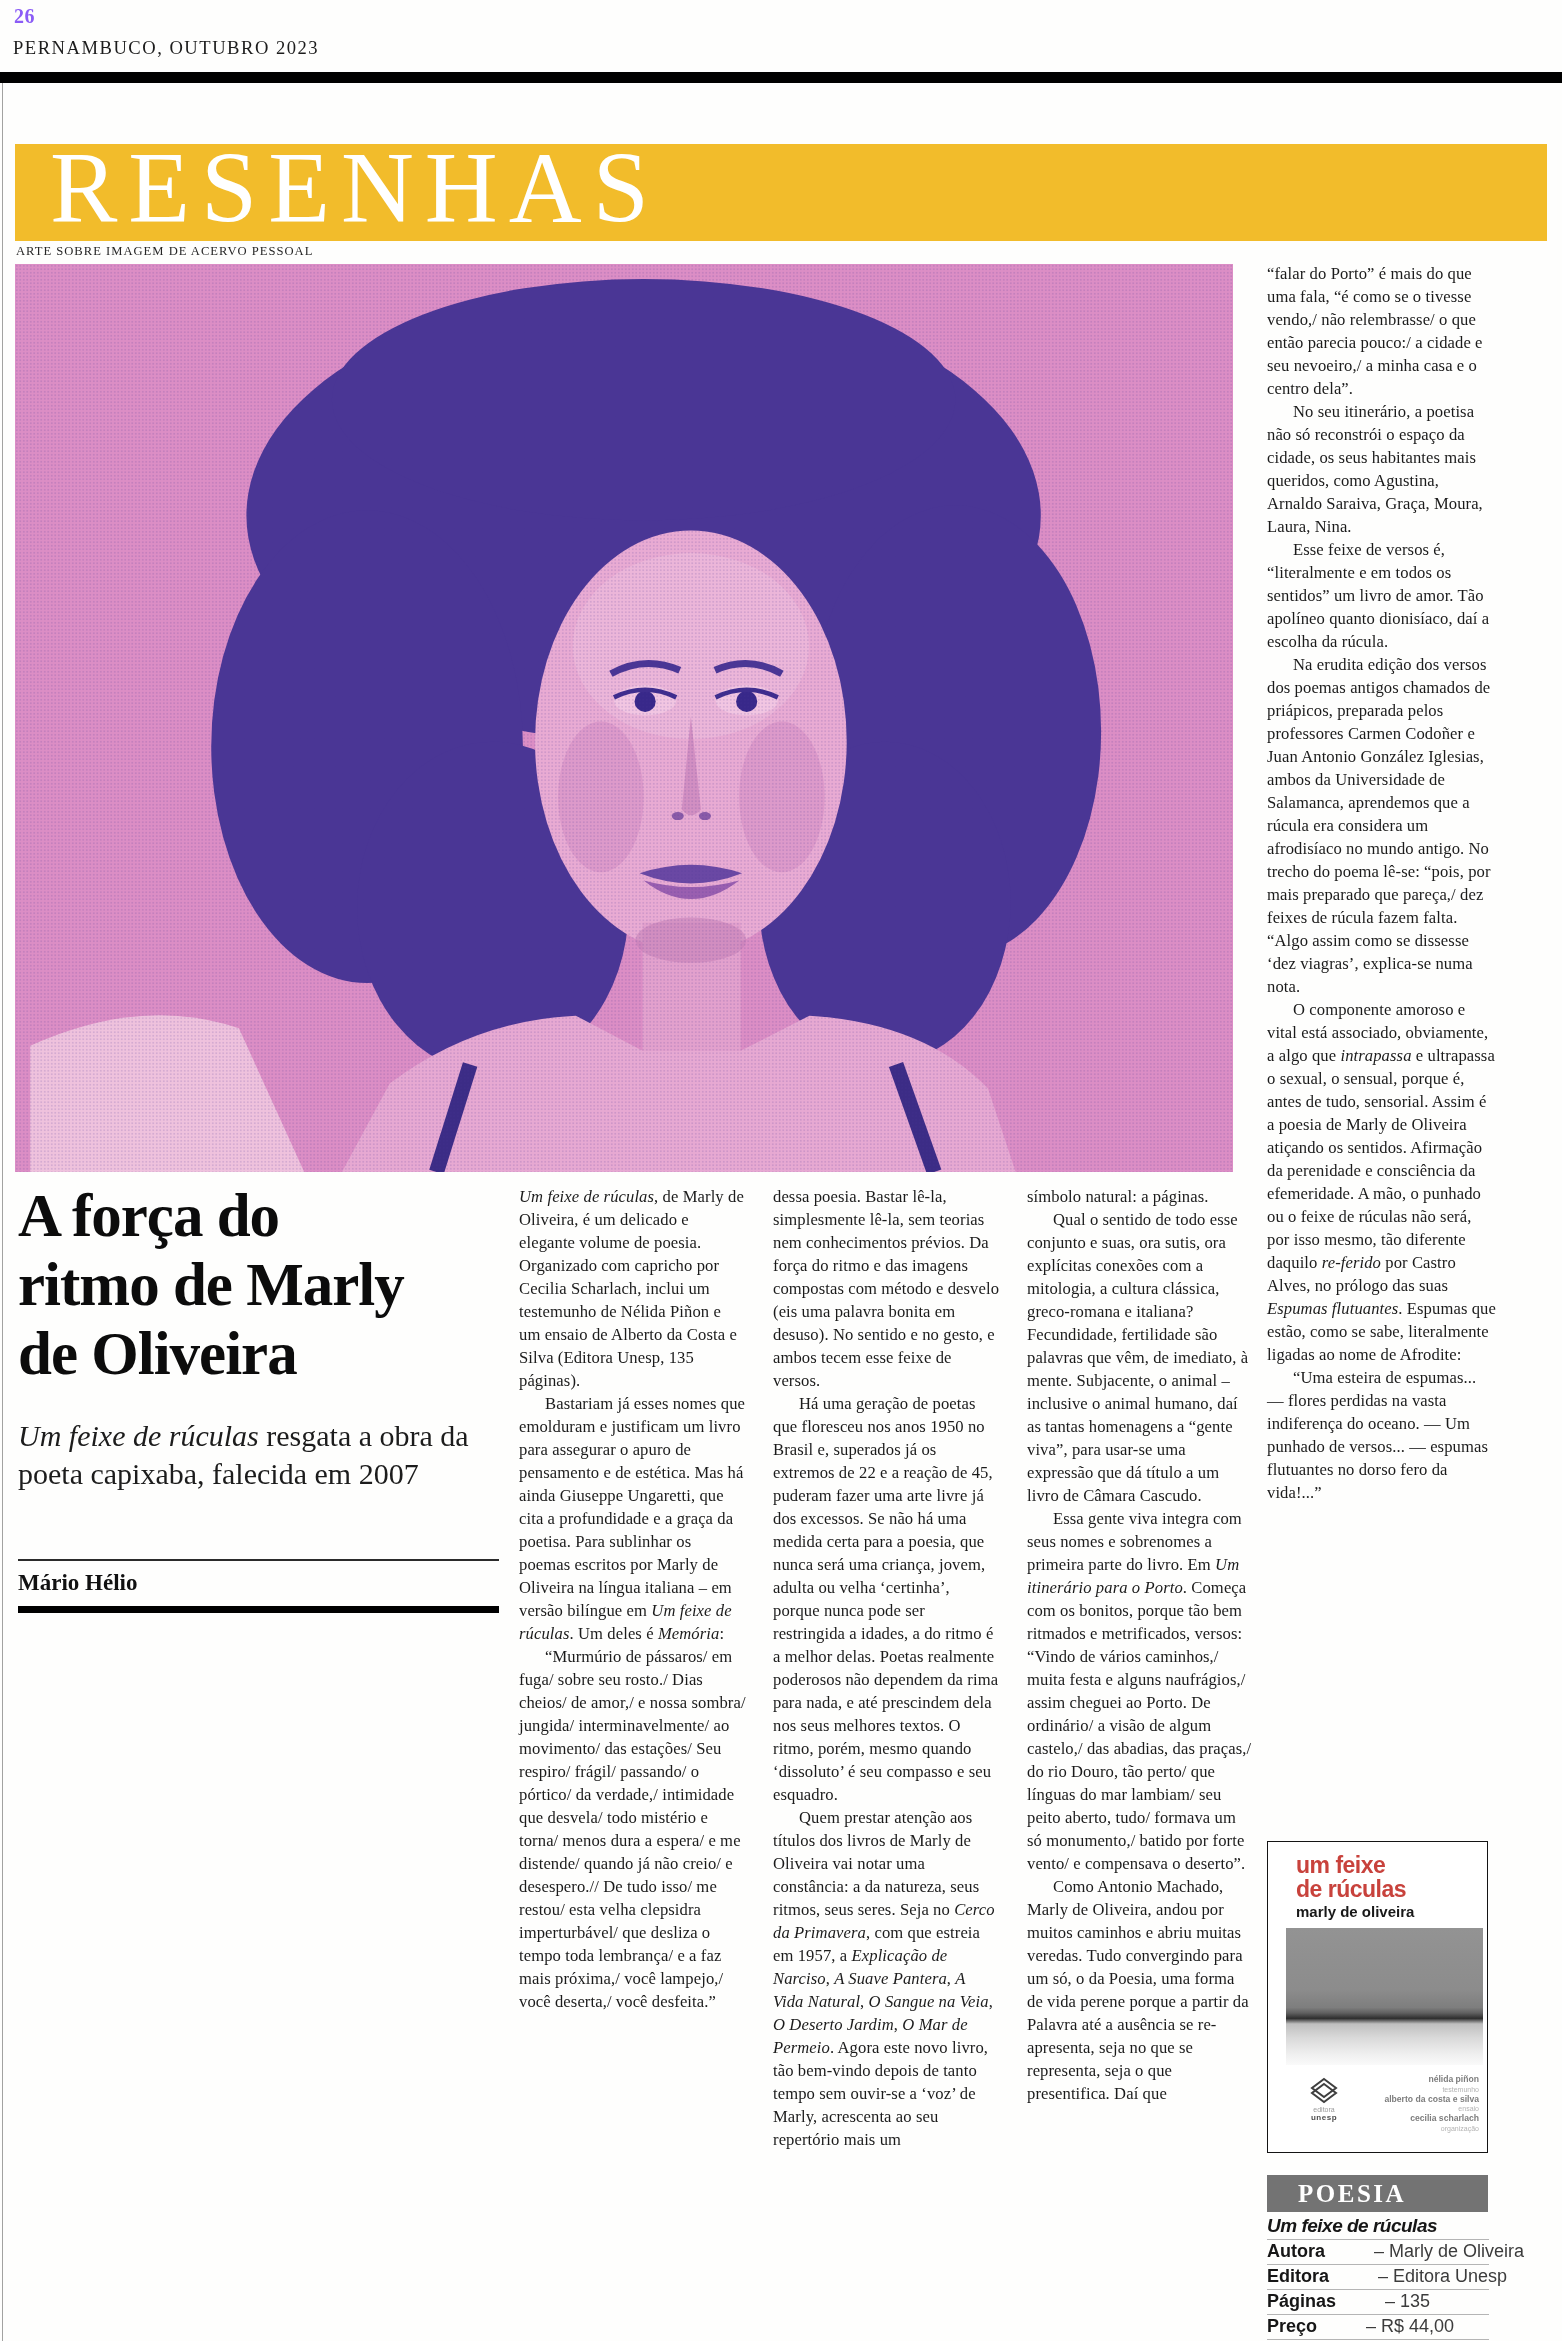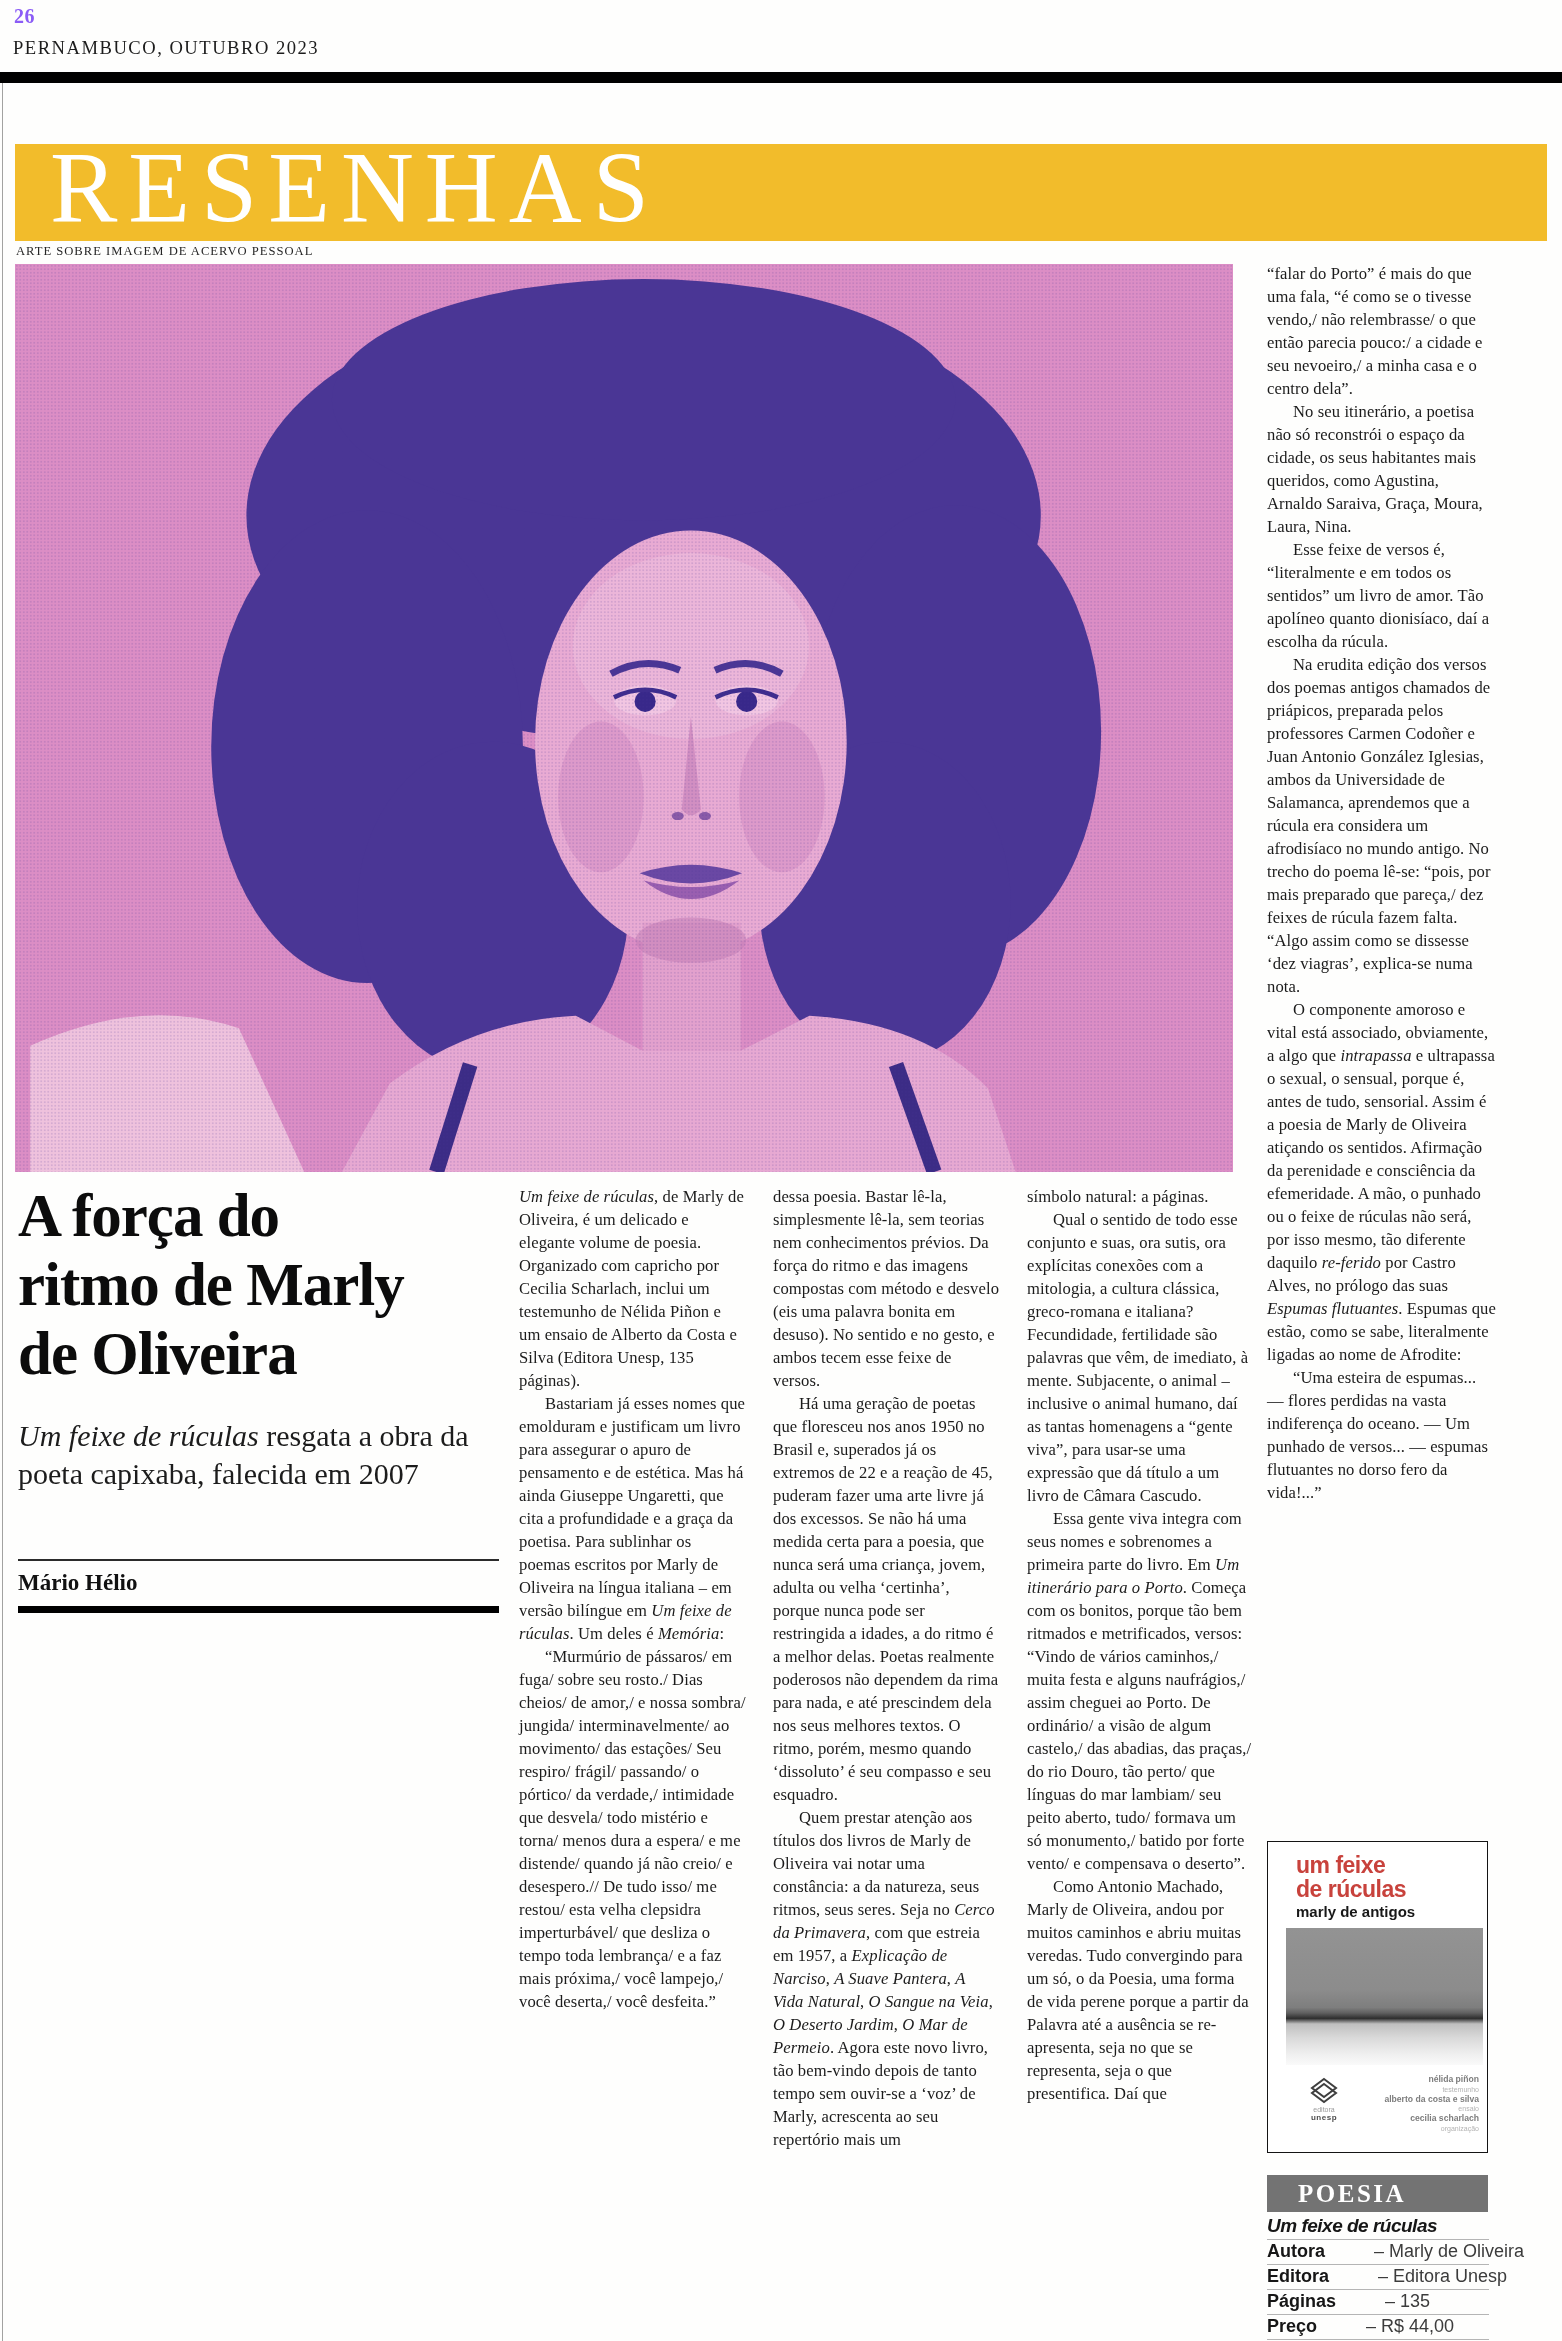--- a/index.html
+++ b/index.html
@@ -160,21 +160,21 @@
       <p class="ind">Na erudita edição dos versos dos poemas antigos chamados de priápicos, preparada pelos professores Carmen Codoñer e Juan Antonio González Iglesias, ambos da Universidade de Salamanca, aprendemos que a rúcula era considera um afrodisíaco no mundo antigo. No trecho do poema lê-se: “pois, por mais preparado que pareça,/ dez feixes de rúcula fazem falta. “Algo assim como se dissesse ‘dez viagras’, explica-se numa nota.</p>
       <p class="ind">O componente amoroso e vital está associado, obviamente, a algo que <em>intrapassa</em> e ultrapassa o sexual, o sensual, porque é, antes de tudo, sensorial. Assim é a poesia de Marly de Oliveira atiçando os sentidos. Afirmação da perenidade e consciência da efemeridade. A mão, o punhado ou o feixe de rúculas não será, por isso mesmo, tão diferente daquilo <em>re-ferido</em> por Castro Alves, no prólogo das suas <em>Espumas flutuantes</em>. Espumas que estão, como se sabe, literalmente ligadas ao nome de Afrodite:</p>
       <p class="ind">“Uma esteira de espumas... — flores perdidas na vasta indiferença do oceano. — Um punhado de versos... — espumas flutuantes no dorso fero da vida!...”</p>
     </div>
 
   <div class="abs book">
     <div class="bk-title">
       <div>um feixe</div>
       <div>de rúculas</div>
     </div>
-    <div class="bk-author">marly de antigos</div>
+    <div class="bk-author">marly de oliveira</div>
     <div class="bk-photo"></div>
     <div class="bk-credits" id="bk-credits">
         <div class="nm">nélida piñon</div>
         <div class="rl">testemunho</div>
         <div class="nm">alberto da costa e silva</div>
         <div class="rl">ensaio</div>
         <div class="nm">cecilia scharlach</div>
         <div class="rl">organização</div>
       </div>
     <div class="bk-logo">

